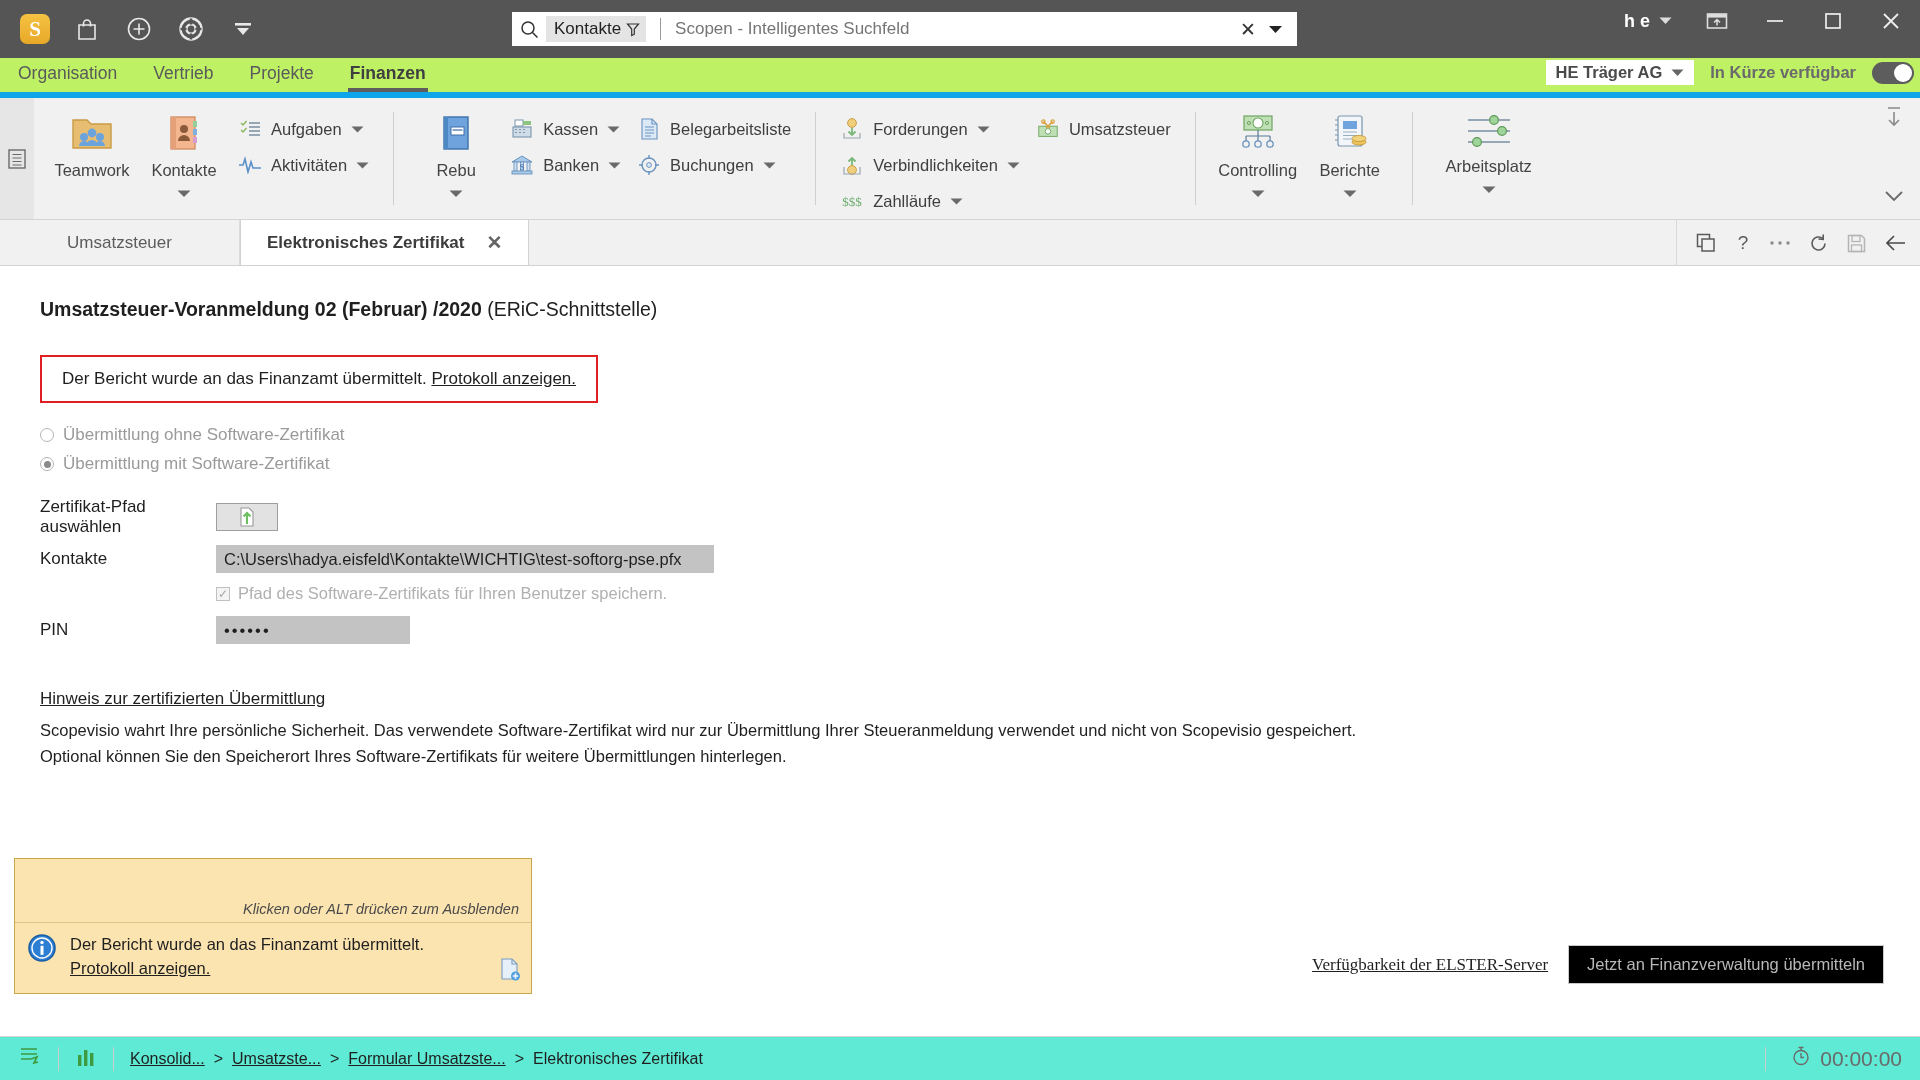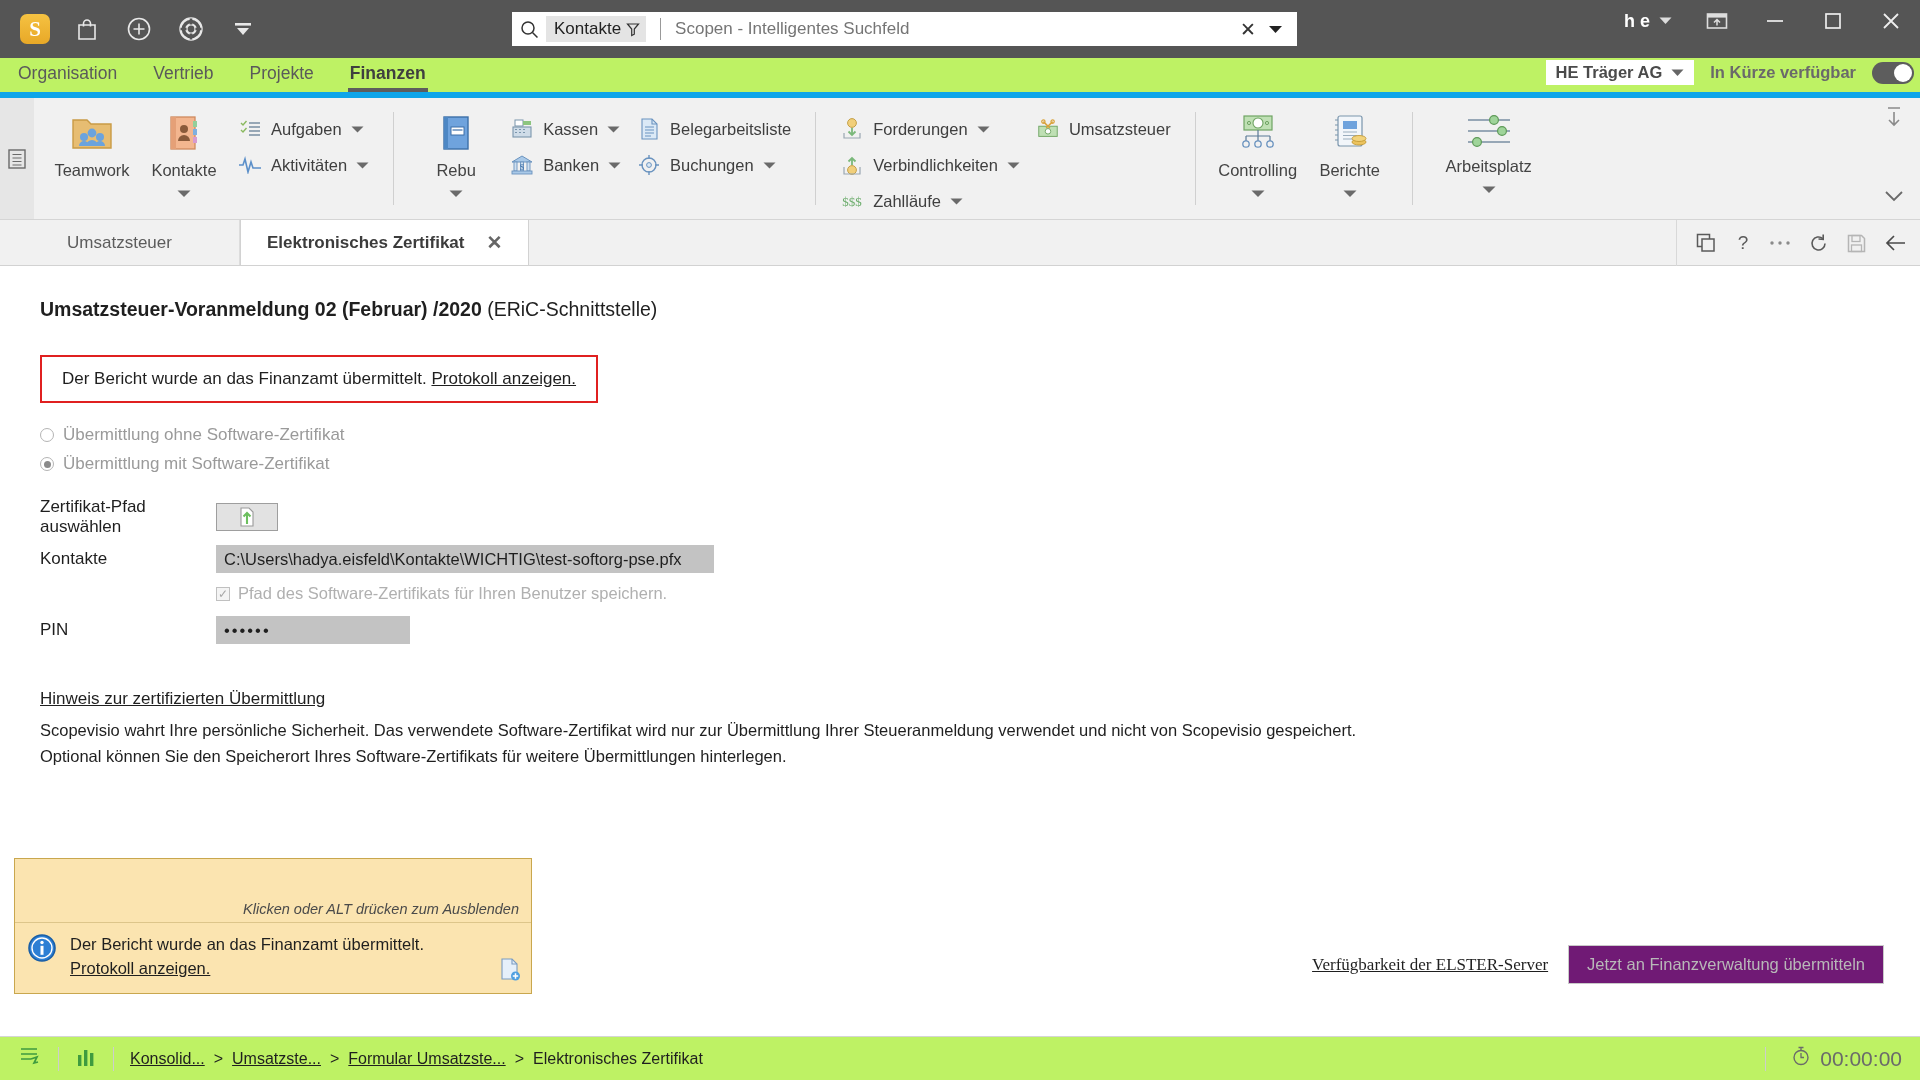--- a/index.html
+++ b/index.html
@@ -207,29 +207,29 @@
 
   
   .footer-actions {
     position: absolute; right: 36px; bottom: 72px;
     display: flex; align-items: center; gap: 20px;
   }
   .elster-link {
     font-size: 17px; color: #1f1f1f; text-decoration: underline; cursor: pointer; font-family: Liberation Serif, serif;
   }
   .submit-btn {
-    border: 1px solid #c9c9c9; background: #701a75; color: #b8b8b8;
+    border: 1px solid #c9c9c9; background: #000000; color: #b8b8b8;
     font-size: 16.5px; padding: 9px 18px; cursor: default;
     font-family: "Liberation Sans", sans-serif;
   }
 
   
   .statusbar {
     position: absolute; left: 0; bottom: 0; width: 1920px; height: 44px;
-    background: #bef264; border-top: 1px solid #d5d5d5;
+    background: #5eead4; border-top: 1px solid #d5d5d5;
     display: flex; align-items: center; padding: 0 18px;
   }
   .sb-sep { width: 1px; height: 24px; background: #cdcdcd; margin: 0 16px; }
   .crumbs { display: flex; align-items: center; gap: 9px; font-size: 16px; color: #1f1f1f; }
   .crumbs a { color: #1f1f1f; text-decoration: underline; cursor: pointer; }
   .crumb-cur { font-weight: normal; color: #1f1f1f; }
   .sb-right {
     margin-left: auto; display: flex; align-items: center; gap: 10px;
     font-size: 21px; color: #6a6a6a;
   }

